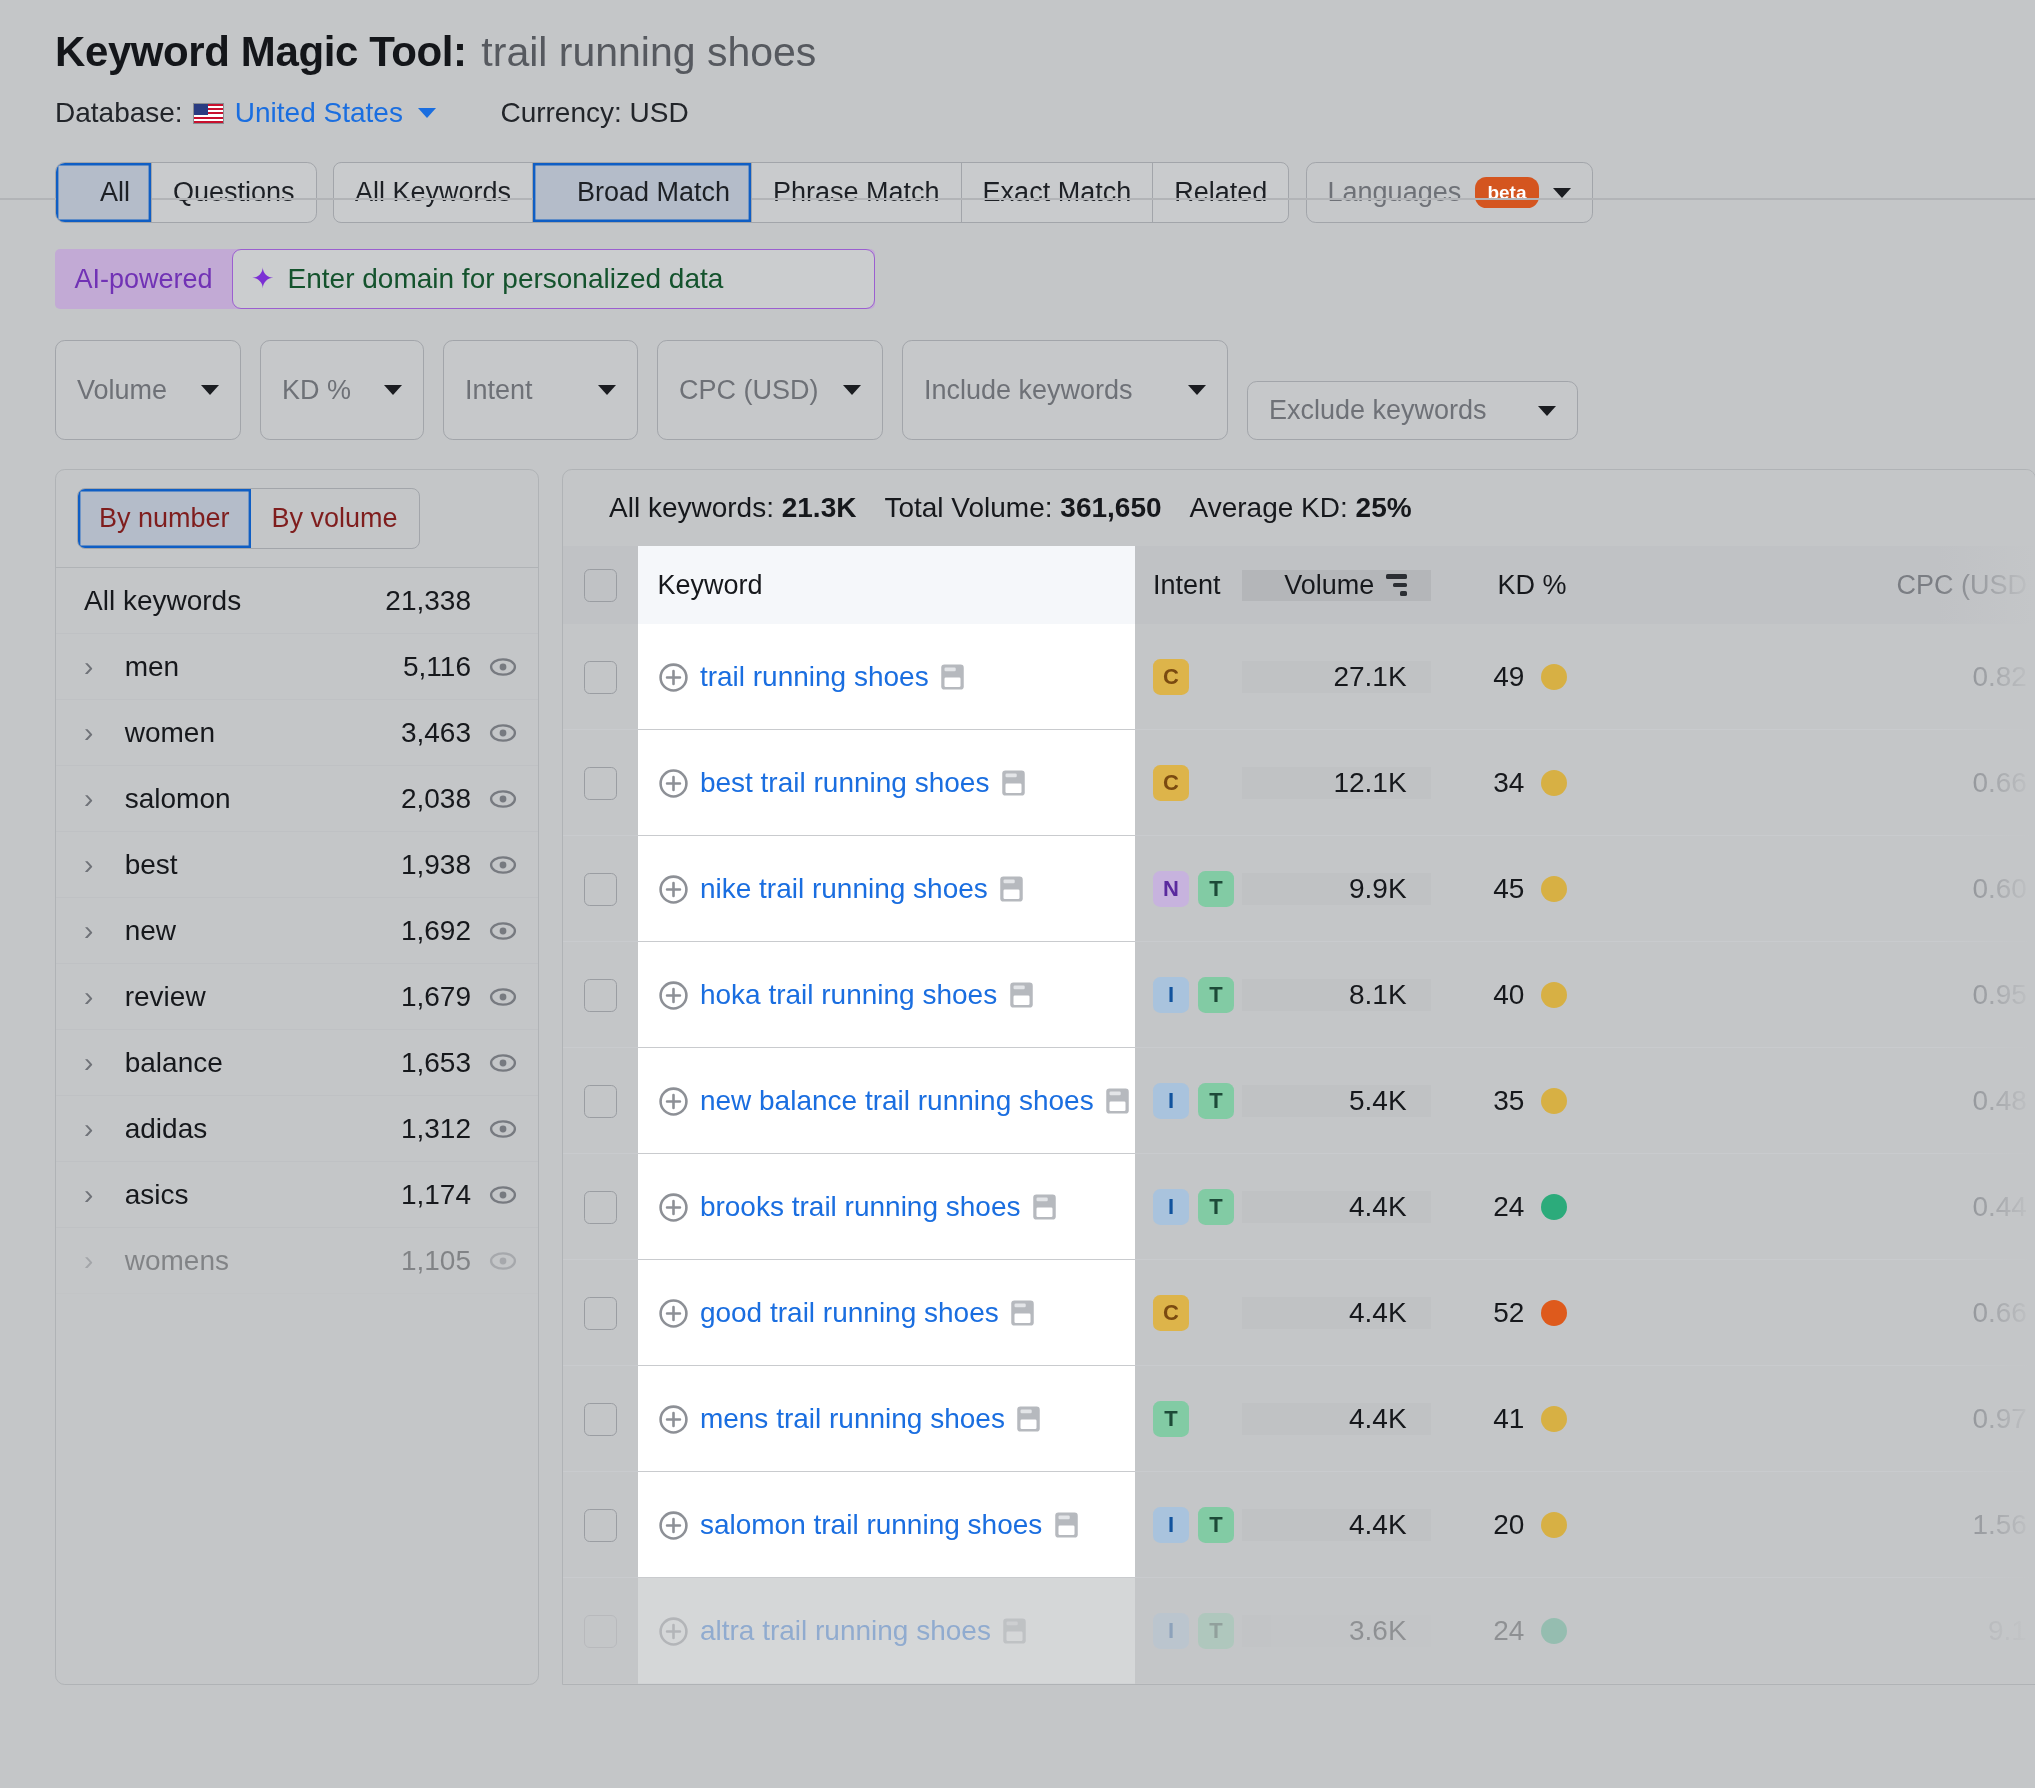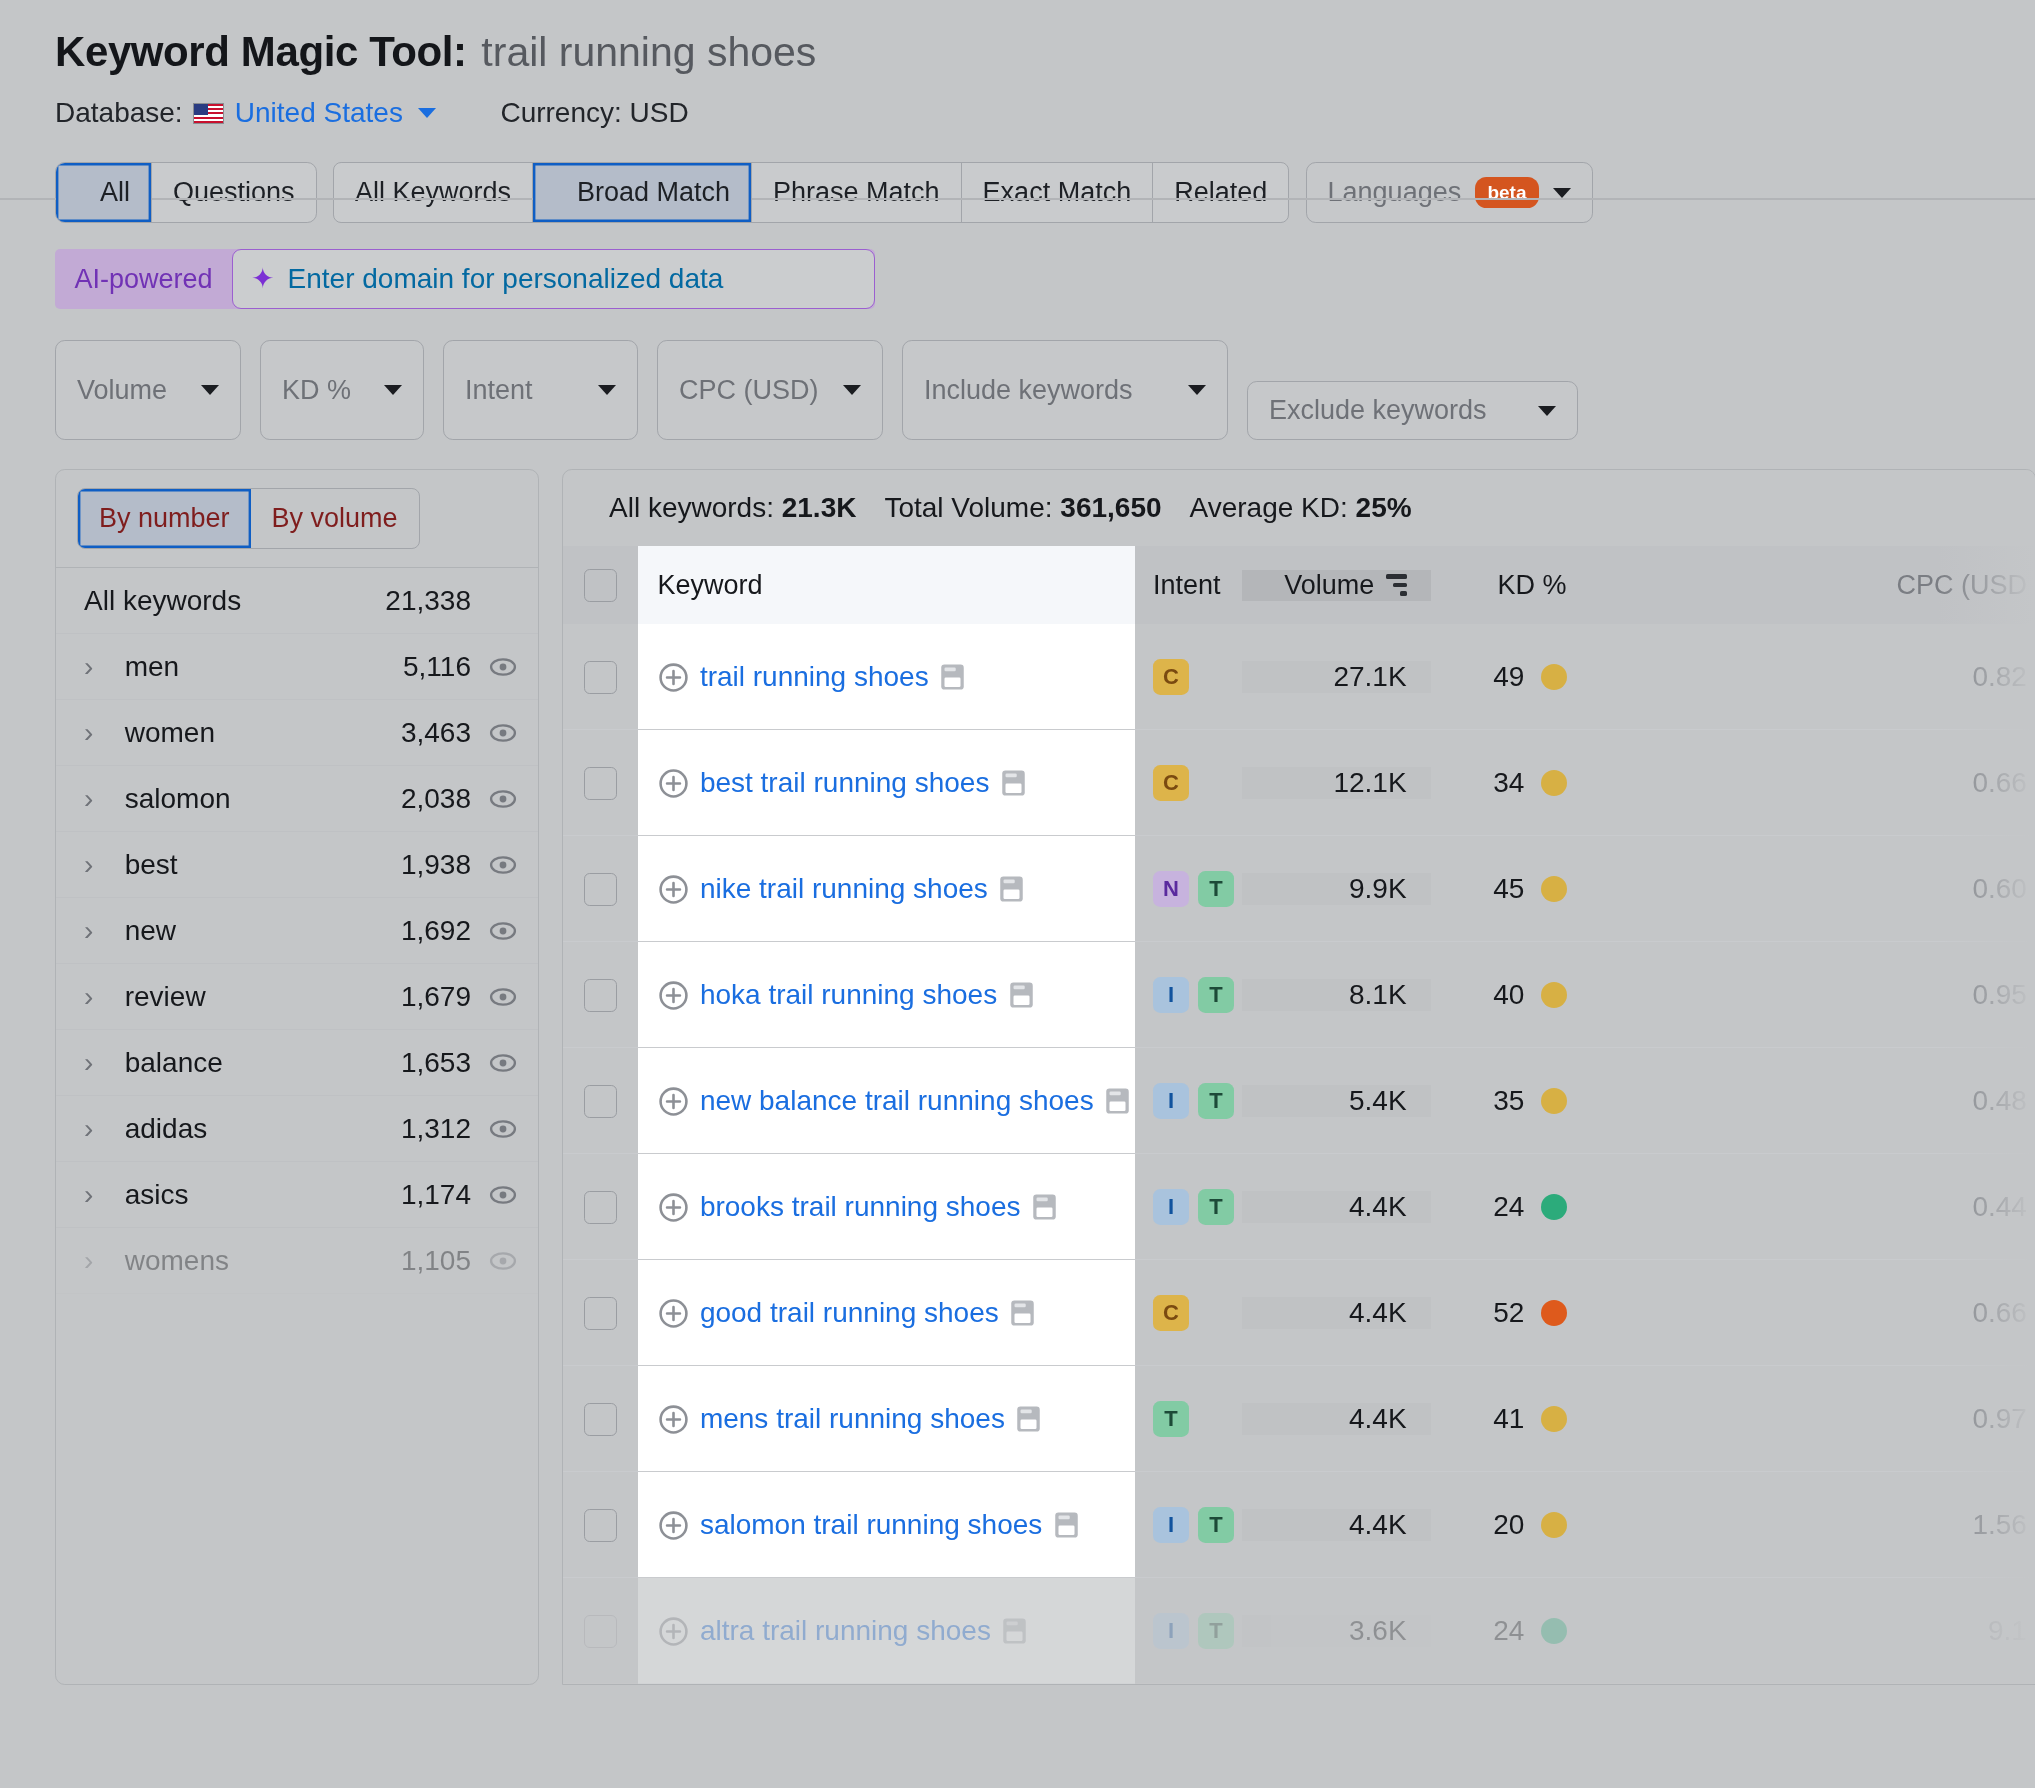--- a/index.html
+++ b/index.html
@@ -40,21 +40,21 @@
   .beta-badge { background: #d4551f; color: #fff; font-size: 19px; font-weight: bold; border-radius: 11.4px; padding: 4.1px 12.2px; }
   .chev-k { border-left: 9px solid transparent; border-right: 9px solid transparent; border-top: 10.6px solid #1b1d21; }
 
   
   .ai-row { padding: 26px 0 0 55px; }
   .ai-wrap { display: inline-flex; align-items: center; background: #c2aad5; border-radius: 5px; overflow: hidden; }
   .ai-label { display: flex; align-items: center; padding: 0 19.5px; font-size: 27px; color: #7132b5; font-weight: 500; }
   .ai-input { display: flex; align-items: center; gap: 13px; background: #cbcdcf;
       border: 1.6px solid #9b5fd0; border-radius: 9px; padding: 13px 23px 13px 18px; min-width: 643px; }
   .sparkle { color: #7b2fd4; font-size: 28px; line-height: 1; }
-  .ai-ph { font-size: 28px; color: #0369a1; }
+  .ai-ph { font-size: 28px; color: #14532d; }
 
   
   .filters { display: flex; gap: 19px; padding: 31px 0 0 55px; }
   .filter-btn { display: flex; align-items: center; justify-content: space-between; gap: 21px;
       border: 0.8px solid #a2a5aa; border-radius: 9.8px; padding: 13px 21px; background: #c6c8ca;
       font-size: 27px; color: #6e7177; }
 
   
   .body { display: flex; gap: 23px; padding: 29px 0 0 55px; }
 

